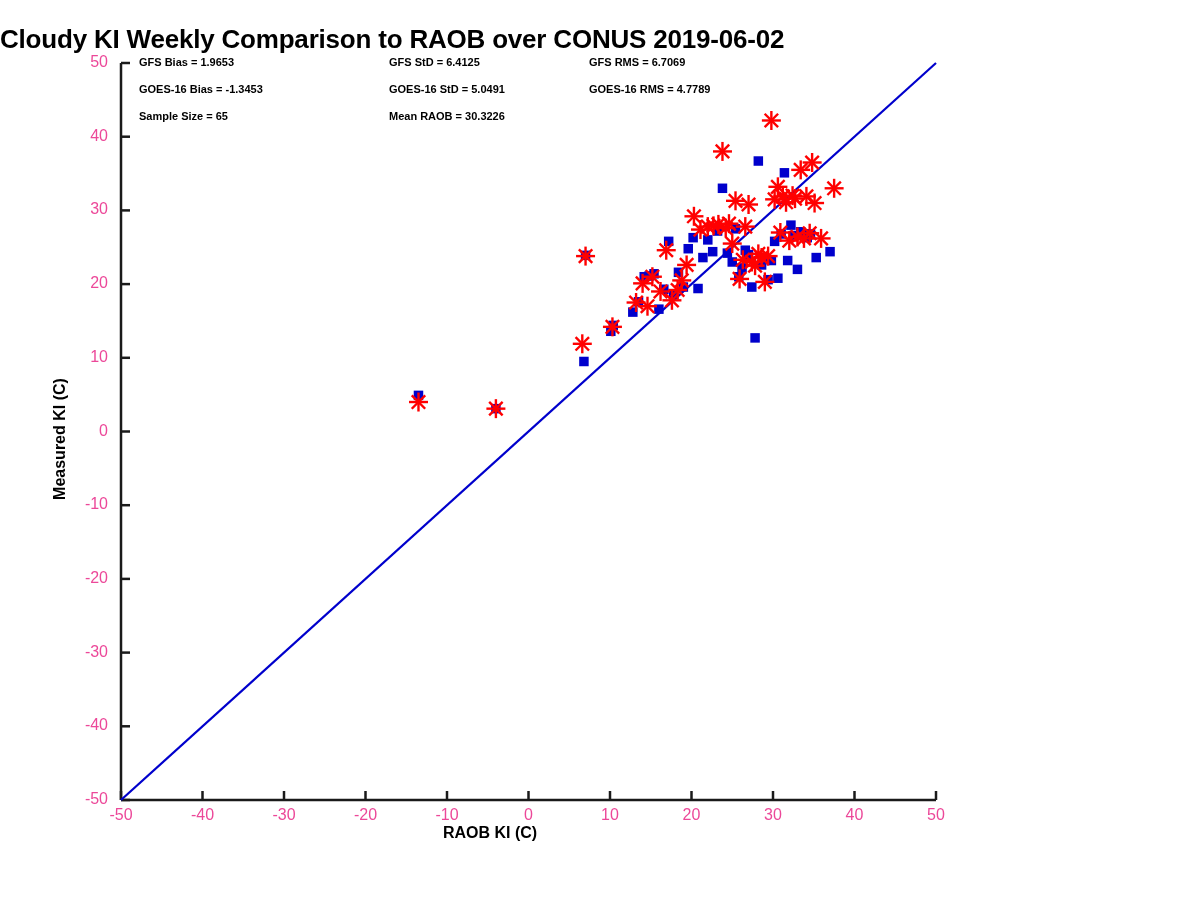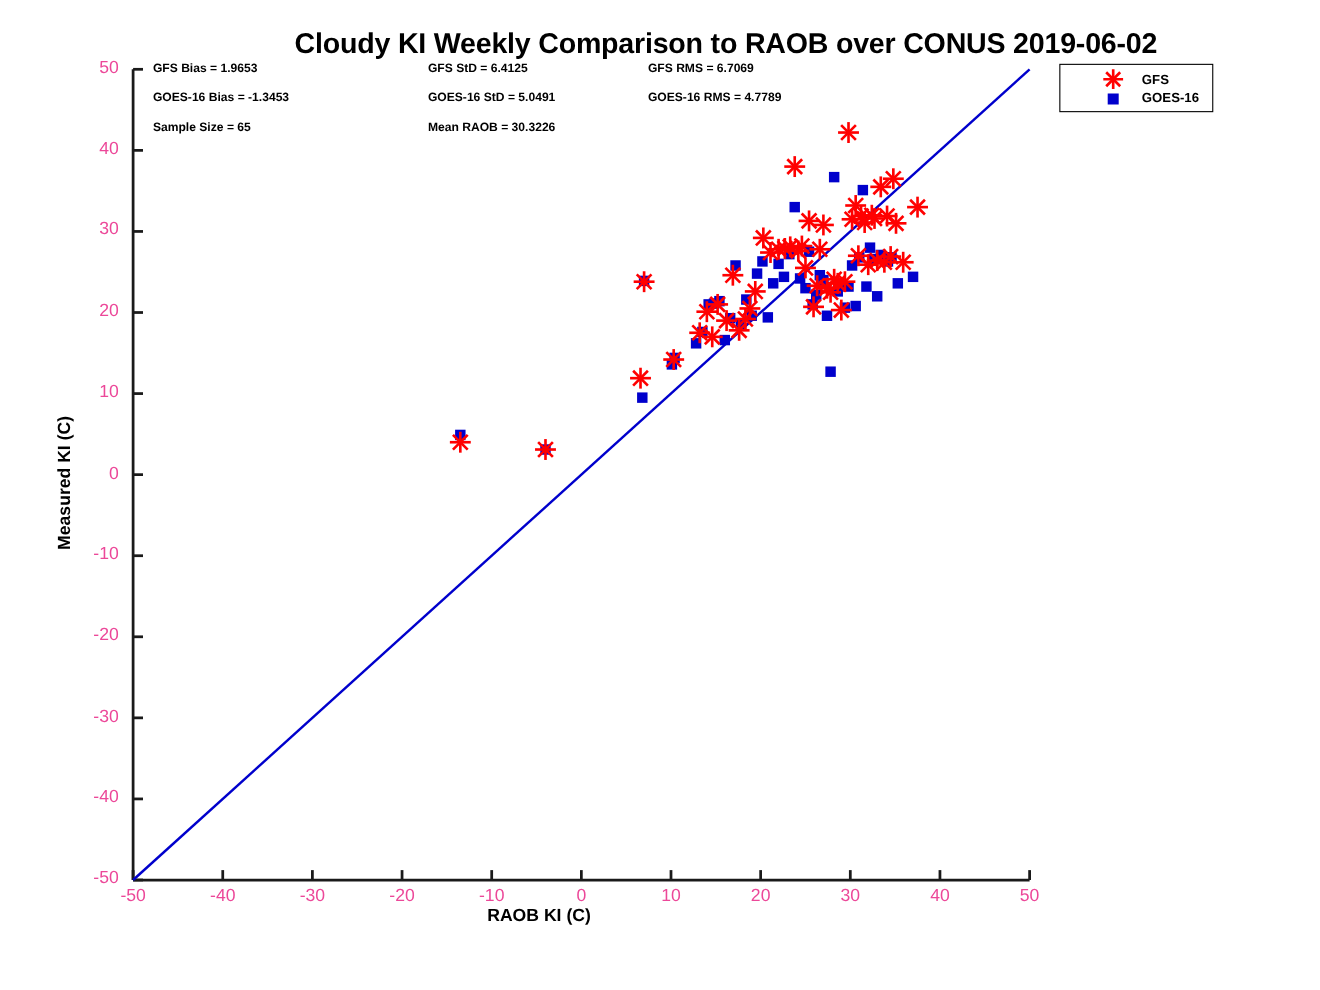--- a/index.html
+++ b/index.html
@@ -6,21 +6,21 @@
   body {
     width:1200px; height:900px;
     background:#ffffff;
     font-family:"Liberation Sans", sans-serif;
     overflow:hidden;
     position:relative;
   }
   #figure { position:absolute; left:0; top:0; width:1200px; height:900px; }
   #title {
     position:absolute; left:0; top:24px; width:1052px;
-    text-align:right;
+    text-align:left;
     font-size:26px; font-weight:bold; color:#000;
     letter-spacing:-0.2px;
   }
   .stat {
     position:absolute;
     font-size:11px; font-weight:bold; color:#000;
     white-space:nowrap;
   }
   .axis-title {
     position:absolute;
@@ -499,29 +499,14 @@
       <div class="tick-label ytick" style="left: 48px; top: 347.8px;">10</div>
       <div class="tick-label ytick" style="left: 48px; top: 274.1px;">20</div>
       <div class="tick-label ytick" style="left: 48px; top: 200.4px;">30</div>
       <div class="tick-label ytick" style="left: 48px; top: 126.7px;">40</div>
       <div class="tick-label ytick" style="left: 48px; top: 53px;">50</div>
     </div>
 
   <div class="axis-title" id="xlabel">RAOB KI (C)</div>
   <div class="axis-title" id="ylabel">Measured KI (C)</div>
 
-  <div id="legend">
-    <svg width="140" height="44" style="position:absolute;left:0;top:0;">
-      <g id="legend-marker-group">
-          <g>
-            <line x1="39" y1="13" x2="57" y2="13" stroke="#FF0000" stroke-width="2.4"></line>
-            <line x1="41.63603896932107" y1="6.636038969321072" x2="54.36396103067893" y2="19.36396103067893" stroke="#FF0000" stroke-width="2.4"></line>
-            <line x1="48" y1="4" x2="48" y2="22" stroke="#FF0000" stroke-width="2.4"></line>
-            <line x1="54.36396103067893" y1="6.6360389693210715" x2="41.63603896932107" y2="19.36396103067893" stroke="#FF0000" stroke-width="2.4"></line>
-          </g>
-          <rect x="43" y="26" width="10" height="10" fill="#0000CC"></rect>
-        </g>
-    </svg>
-    <div class="legend-text" style="left:74px; top:6px;">GFS</div>
-    <div class="legend-text" style="left:74px; top:23px;">GOES-16</div>
-  </div>
 
 </div>
 
 </body></html>

